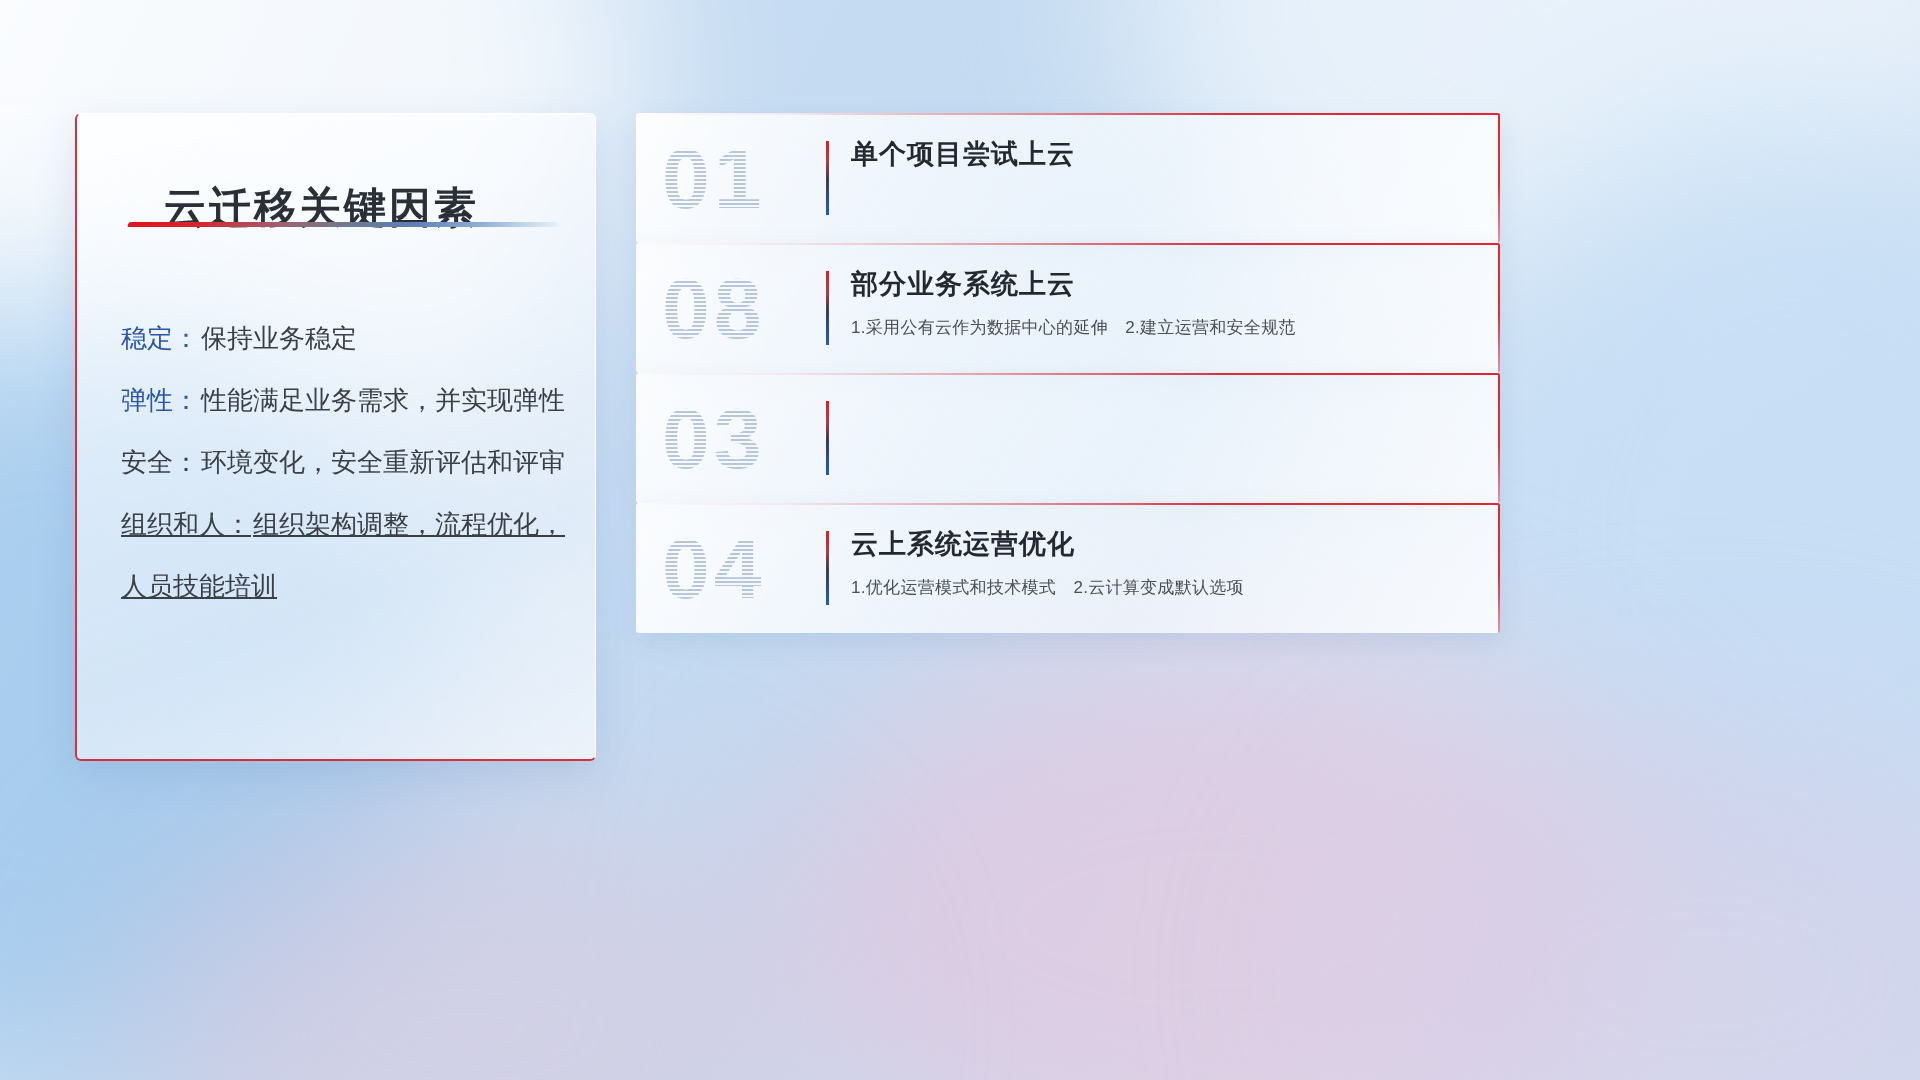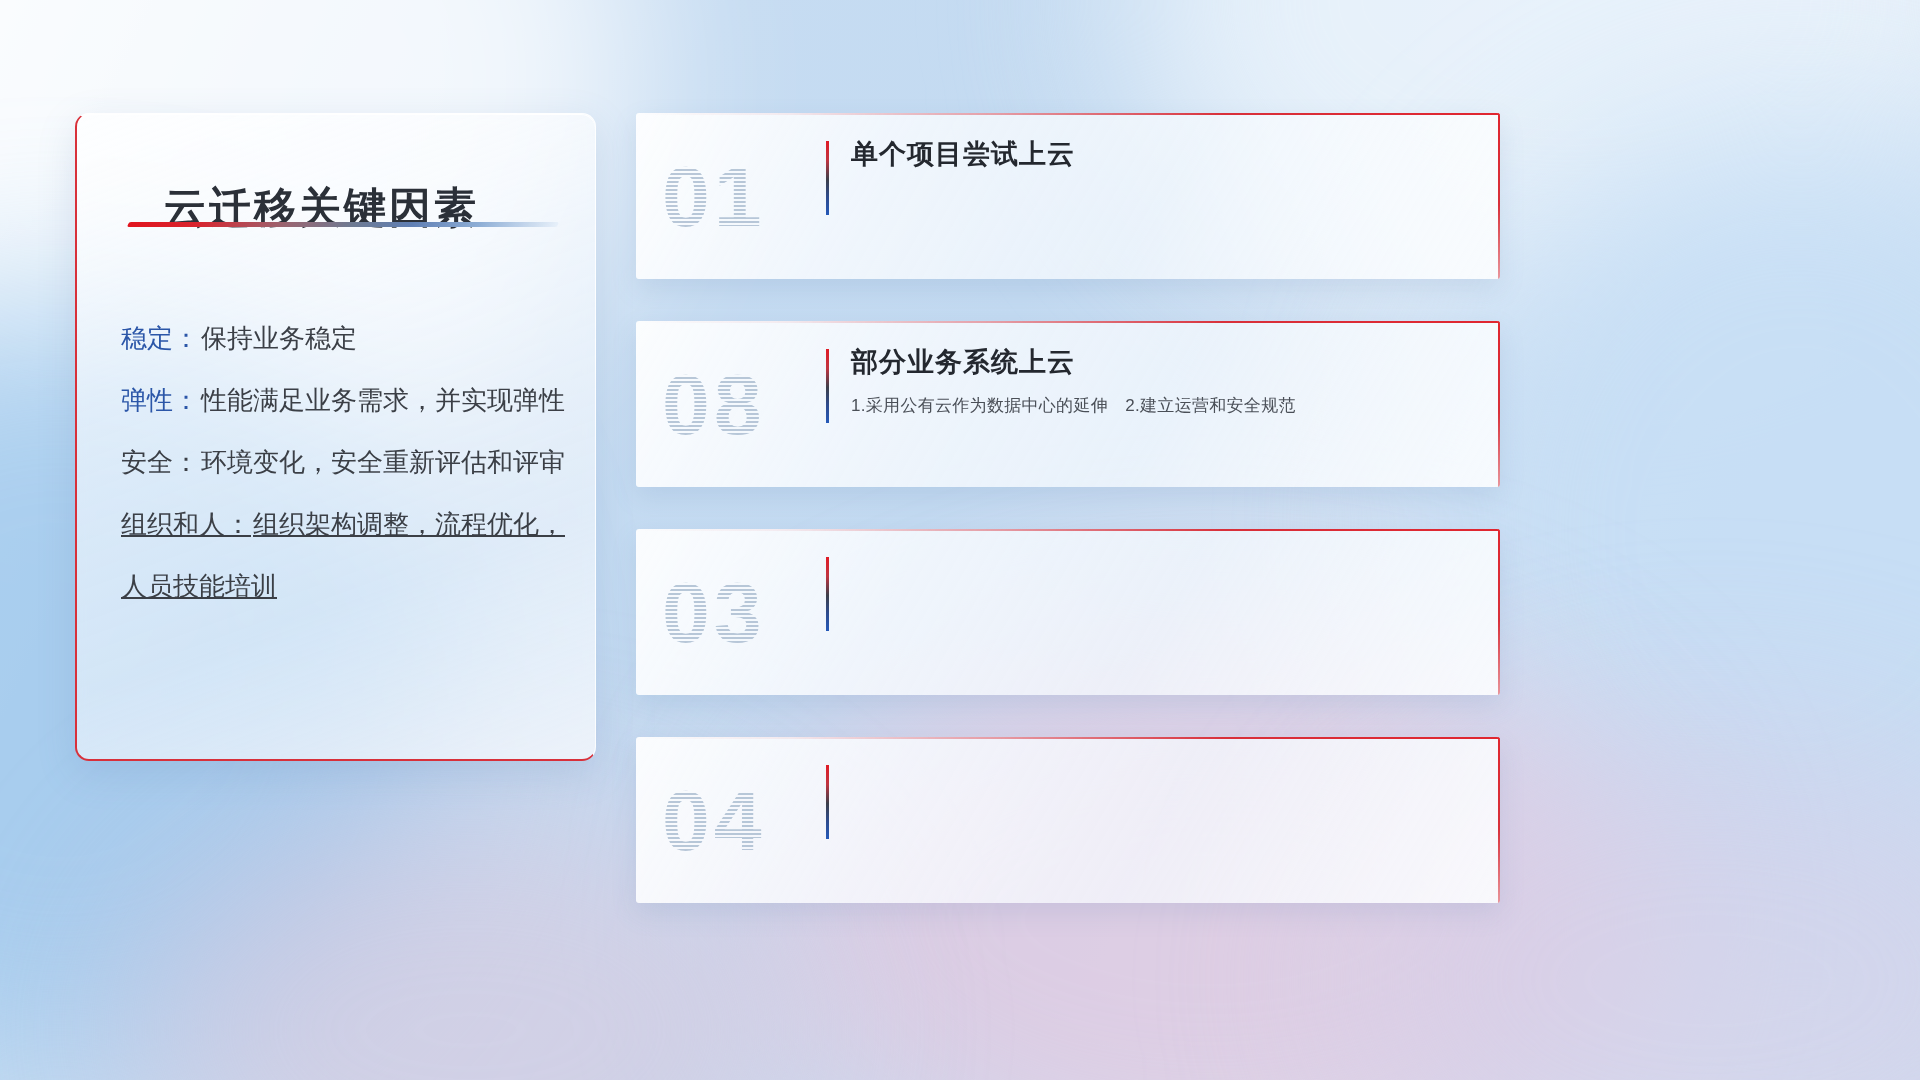--- a/index.html
+++ b/index.html
@@ -57,21 +57,21 @@
   .blob-g { 
     left: 1120px; top: -320px; width: 900px; height: 640px;
     background: rgba(236,245,252,0.85);
   }
 
   
   #left-panel {
     position: absolute;
     left: 75px; top: 113px;
     width: 518px; height: 645px;
-    border-radius: 14px;
+    border-radius: 6px;
     background: linear-gradient(160deg,
         rgba(255,255,255,0.78) 0%,
         rgba(250,252,255,0.62) 35%,
         rgba(247,250,254,0.55) 70%,
         rgba(252,253,255,0.70) 100%);
     border: 1px solid rgba(255,255,255,0.85);
     border-left: 2px solid #d8303a;
     border-bottom: 2px solid #d8303a;
     box-shadow: 0 12px 38px rgba(95,130,175,0.18);
     backdrop-filter: blur(6px);
@@ -125,22 +125,21 @@
   .factor-text { color: #3b3f46; }
 
   
   #card-stack {
     position: absolute;
     left: 636px; top: 113px;
     width: 864px;
   }
   .step-card {
     position: relative;
-    height: 166px;
-    margin-bottom: 42px;
+    height: 130px;
     border-radius: 3px;
     background: linear-gradient(120deg,
         rgba(255,255,255,0.92) 0%,
         rgba(250,252,255,0.80) 30%,
         rgba(246,250,254,0.72) 60%,
         rgba(253,254,255,0.88) 100%);
     box-shadow: 0 10px 26px rgba(96,130,175,0.15);
     overflow: hidden;
   }
   .step-card::before { 
@@ -248,16 +247,20 @@
           <div class="card-sub">1.采用公有云作为数据中心的延伸　2.建立运营和安全规范</div>
         </div>
       </article>
       <article class="step-card">
         <div class="ghost-number">03</div>
         <div class="card-divider"></div>
       </article>
       <article class="step-card">
         <div class="ghost-number">04</div>
         <div class="card-divider"></div>
+        <div class="card-body">
+          <div class="card-title">云上系统运营优化</div>
+          <div class="card-sub">1.优化运营模式和技术模式　2.云计算变成默认选项</div>
+        </div>
       </article>
     </section>
 
 </div>
 
 </body></html>

